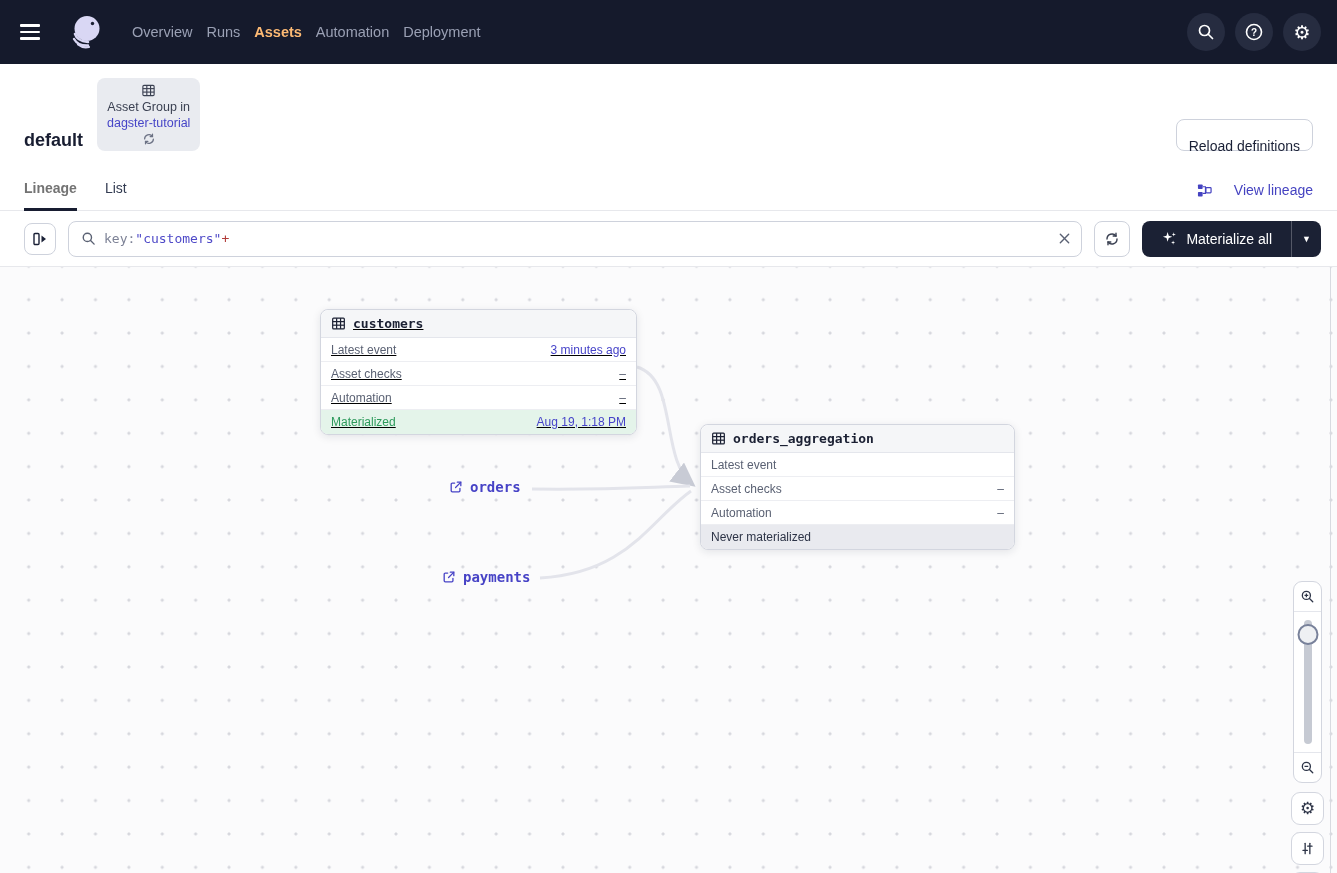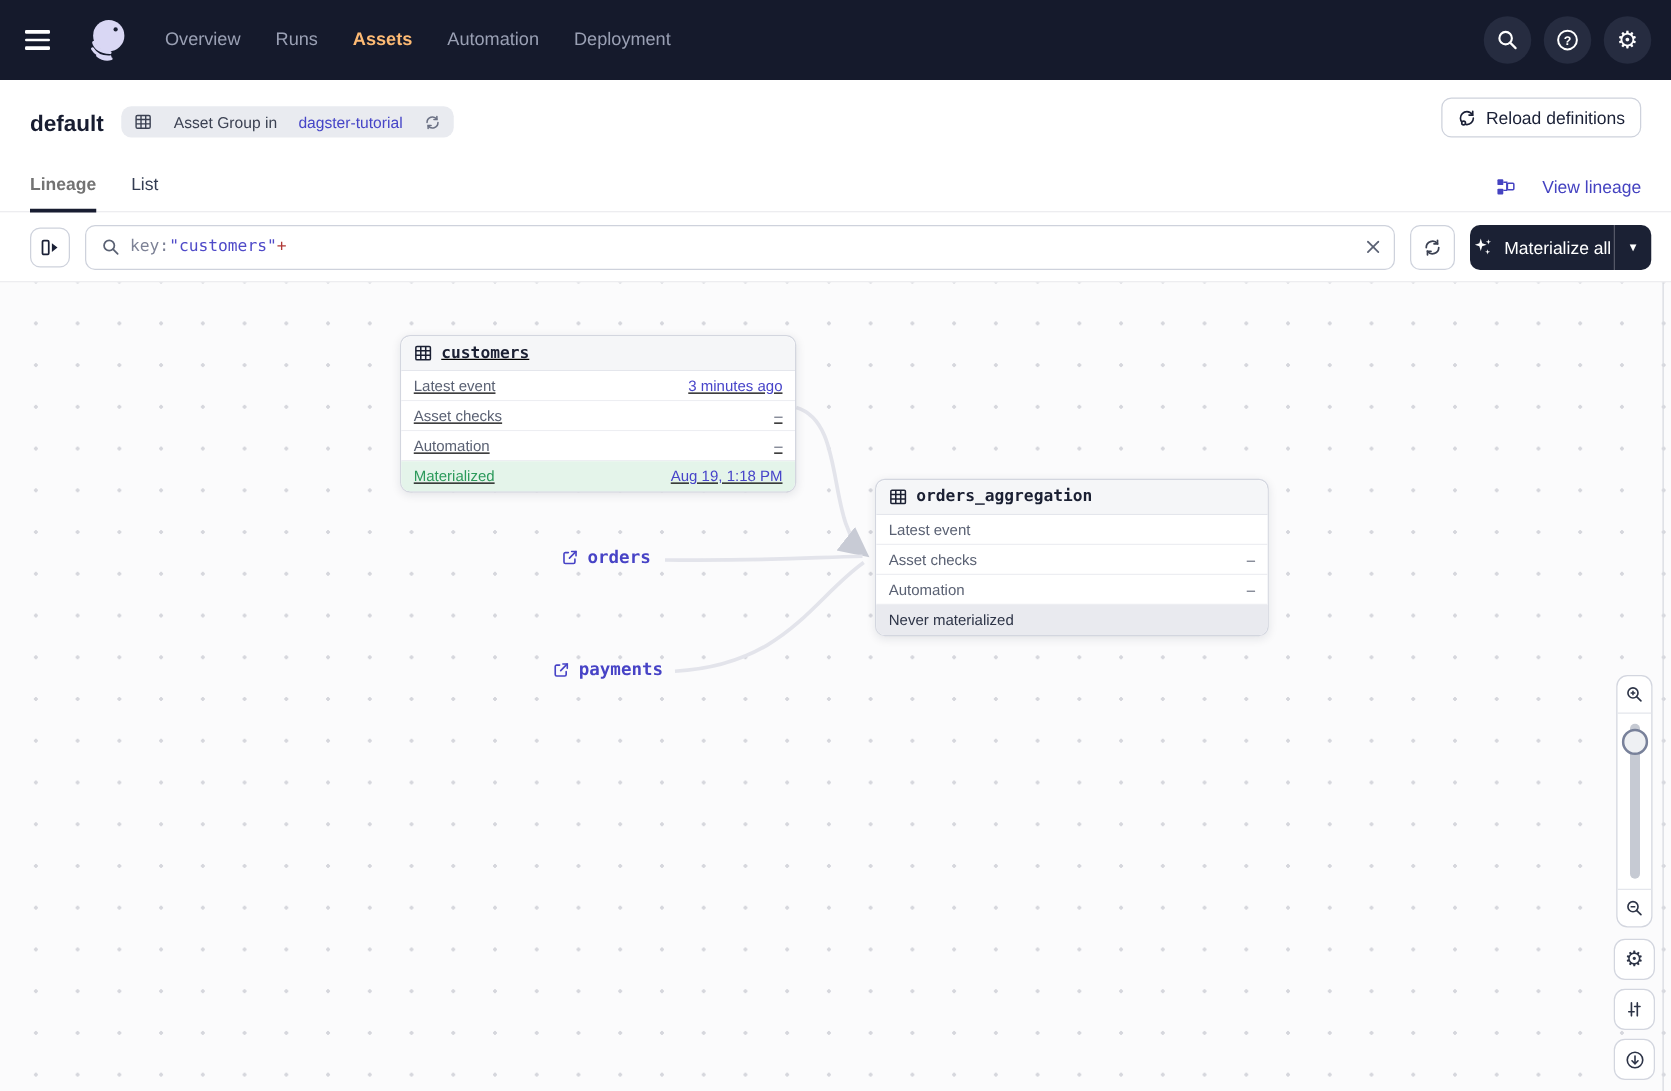--- a/index.html
+++ b/index.html
@@ -3,54 +3,54 @@
 <meta charset="utf-8">
 <style>
   * { margin:0; padding:0; box-sizing:border-box; }
   html,body { width:1337px; height:873px; font-family:"Liberation Sans", sans-serif; background:#fff; overflow:hidden; }
 
   
   .navbar { height:64px; background:#151a2c; display:flex; align-items:center; padding:0 16px 0 20px; }
   .hamburger { width:28px; height:28px; display:flex; flex-direction:column; justify-content:center; gap:4px; cursor:pointer; margin-right:18px; }
   .hamburger span { display:block; width:20px; height:2.5px; background:#fff; border-radius:1px; }
   .logo { width:40px; height:40px; margin-right:26px; }
-  .nav-links { display:flex; gap:28px; align-items:flex-start; }
+  .nav-links { display:flex; gap:14px; align-items:flex-start; }
   .nav-link { color:#9aa0b4; font-size:14.5px; cursor:pointer; }
   .nav-link.active { color:#fdba74; font-weight:bold; }
   .nav-spacer { flex:1; }
   .nav-iconbtn { width:38px; height:38px; border-radius:50%; background:#262c40; display:flex; align-items:center; justify-content:center; margin-left:10px; cursor:pointer; color:#fff; }
 
   
   .page-header { display:flex; align-items:flex-end; padding:14px 24px 12px 24px; background:#fff; }
   .page-title { font-size:18px; font-weight:bold; color:#181d31; margin-right:14px; }
-  .group-badge { display:flex; align-items:center; gap:17px; background:#e9ebf0; border-radius:8px; padding:5px 10px; font-size:12.5px; color:#3b4152; }
+  .group-badge { display:flex; align-items:center; gap:2px; background:#e9ebf0; border-radius:8px; padding:5px 10px; font-size:12.5px; color:#3b4152;flex-direction:column; }
   .group-badge .link { color:#4645c7; cursor:pointer; }
   .header-spacer { flex:1; }
-  .reload-btn { display:flex; align-items:center; gap:8px; border:1px solid #ced2dc; border-radius:8px; background:#fff; height:32px; padding:10px 12px; font-size:14px; color:#1a2036; cursor:pointer; }
+  .reload-btn { display:flex; align-items:center; gap:8px; border:1px solid #ced2dc; border-radius:8px; background:#fff; height:32px; padding:10px 12px; font-size:14px; color:#1a2036; cursor:pointer;flex-direction:column; }
 
   
   .tabs-row { display:flex; align-items:flex-end; padding:0 24px; border-bottom:1px solid #e7e8ec; height:48px; }
   .tab { font-size:14px; padding-bottom:14px; margin-right:28px; cursor:pointer; color:#333c52; position:relative; }
   .tab.active { color:#737373; font-weight:bold; }
   .tab.active::after { content:""; position:absolute; left:0; right:0; bottom:-1px; height:3px; background:#181d31; }
   .tabs-spacer { flex:1; }
   .view-lineage { display:flex; align-items:center; gap:22px; color:#4543c1; font-size:14px; cursor:pointer; padding-bottom:12px; }
 
   
   .toolbar { display:flex; align-items:center; height:56px; padding:0 16px 0 24px; gap:12px; border-bottom:1px solid #e7e8ec; background:#fff; }
   .panel-toggle { width:32px; height:32px; border:1px solid #ced2dc; border-radius:8px; background:#fff; display:flex; align-items:center; justify-content:center; cursor:pointer; color:#1a2036; }
   .search-box { flex:1; height:36px; border:1px solid #ced2dc; border-radius:8px; display:flex; align-items:center; padding:0 10px 0 12px; gap:8px; background:#fff; }
   .search-box .query { flex:1; font-family:"DejaVu Sans Mono", monospace; font-size:13px; white-space:pre; }
   .q-key { color:#7d8296; }
   .q-quoted { color:#4f4ac8; }
   .q-op { color:#b03a37; }
   .clear-x { color:#5a6173; cursor:pointer; display:flex; }
   .refresh-btn { width:36px; height:36px; border:1px solid #ced2dc; border-radius:8px; background:#fff; display:flex; align-items:center; justify-content:center; cursor:pointer; color:#3b4152; }
   .materialize-group { display:flex; height:36px; border-radius:8px; overflow:hidden; background:#1b2134; color:#fff; }
-  .materialize-main { display:flex; align-items:center; gap:8px; padding:0 2px; font-size:14px; cursor:pointer; }
+  .materialize-main { display:flex; align-items:center; gap:8px; padding:0 19px; font-size:14px; cursor:pointer; }
   .materialize-caret { width:30px; display:flex; align-items:center; justify-content:center; border-left:1px solid rgba(255,255,255,0.25); cursor:pointer; font-size:9px; }
 
   
   .canvas { position:relative; height:649px; background:#fbfbfc;
     background-image:radial-gradient(#d6d7dd 1.5px, transparent 1.6px);
     background-size:33.4px 33.4px; background-position:12px 16px; overflow:hidden; }
   .canvas-right-divider { position:absolute; top:0; bottom:0; right:6px; width:1px; background:#d8dae0; }
   .edges { position:absolute; inset:0; }
 
   .asset-node { position:absolute; width:317px; background:#fff; border:1px solid #d3d6df; border-radius:8px; box-shadow:0 2px 8px rgba(20,25,45,0.10); cursor:pointer; }

